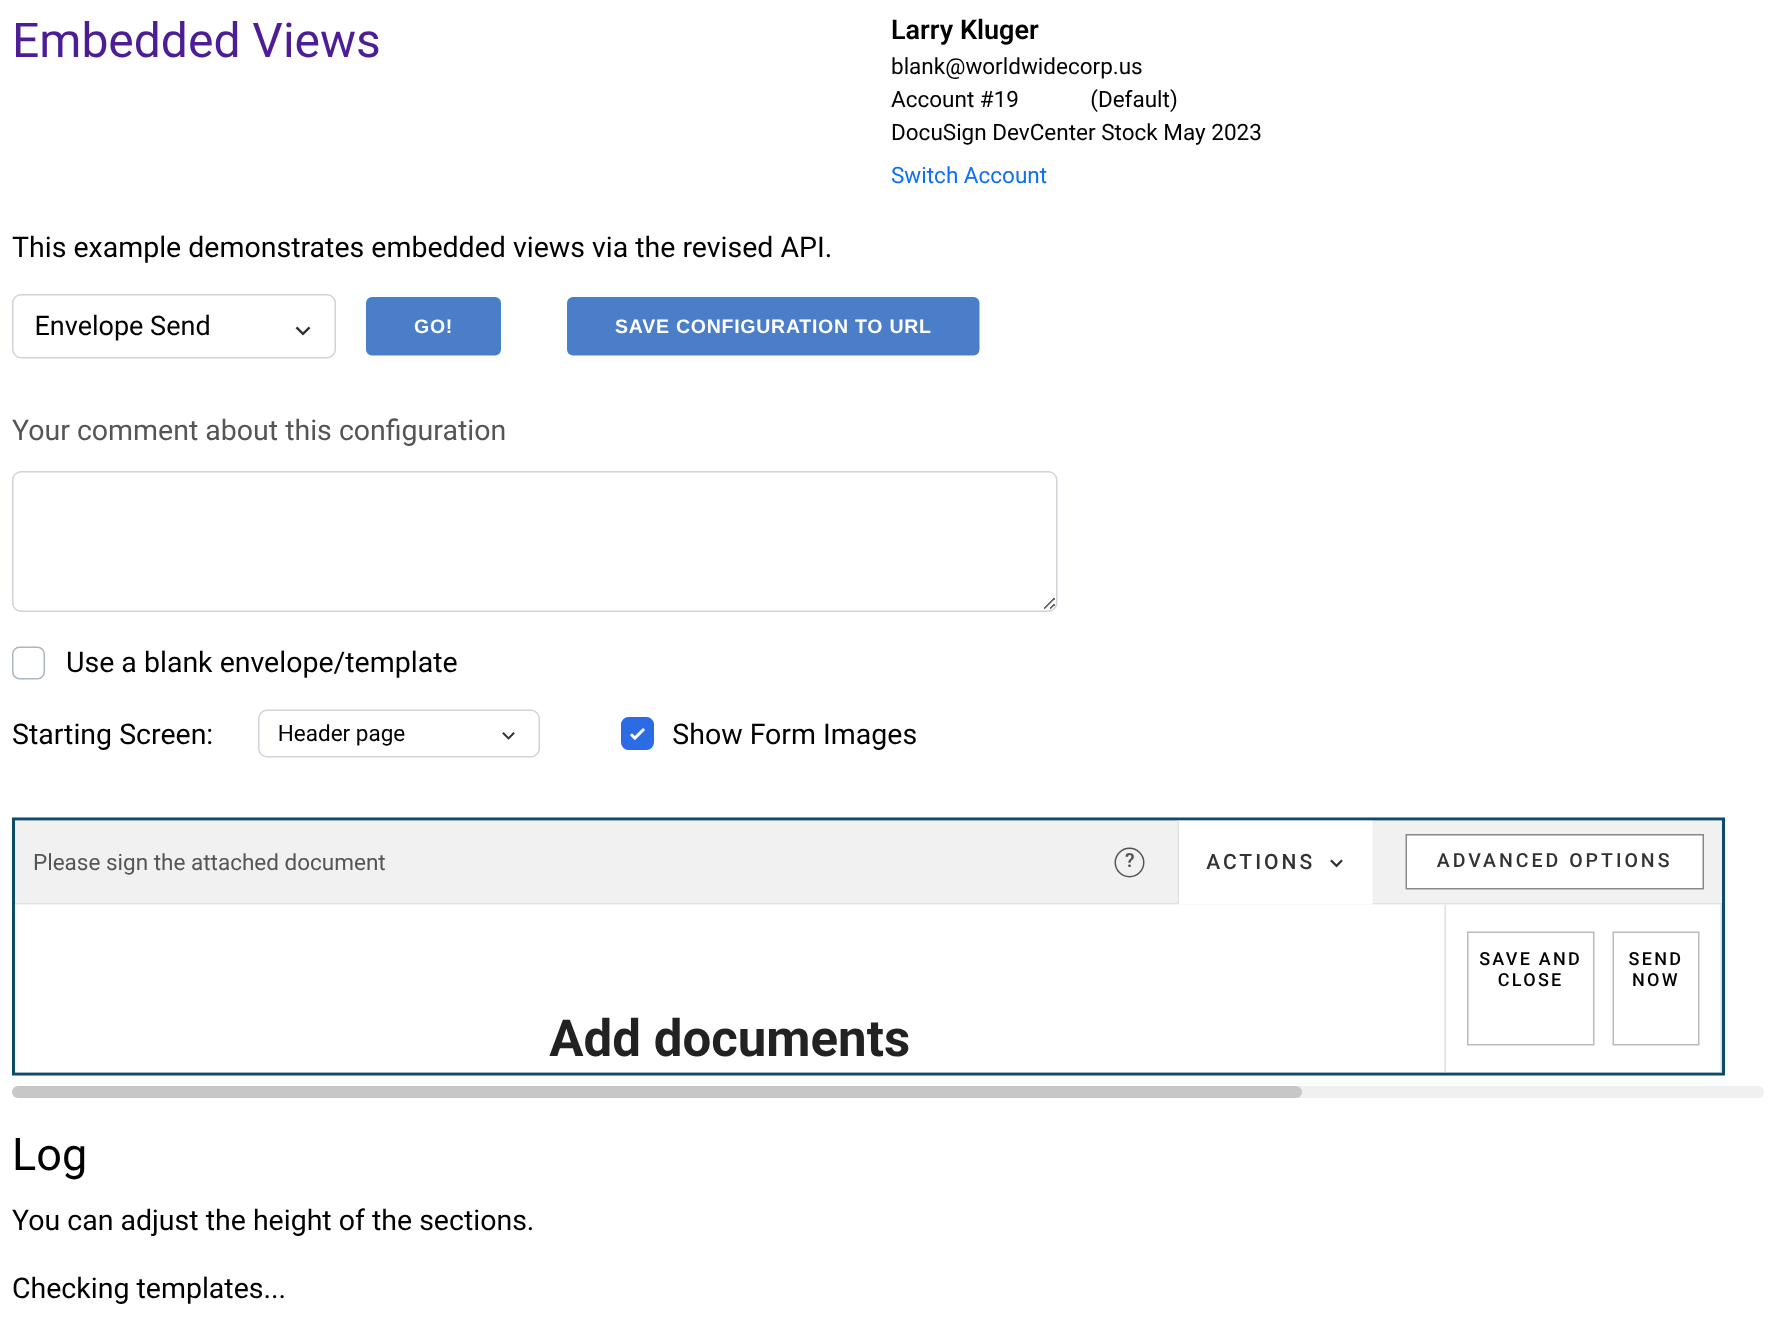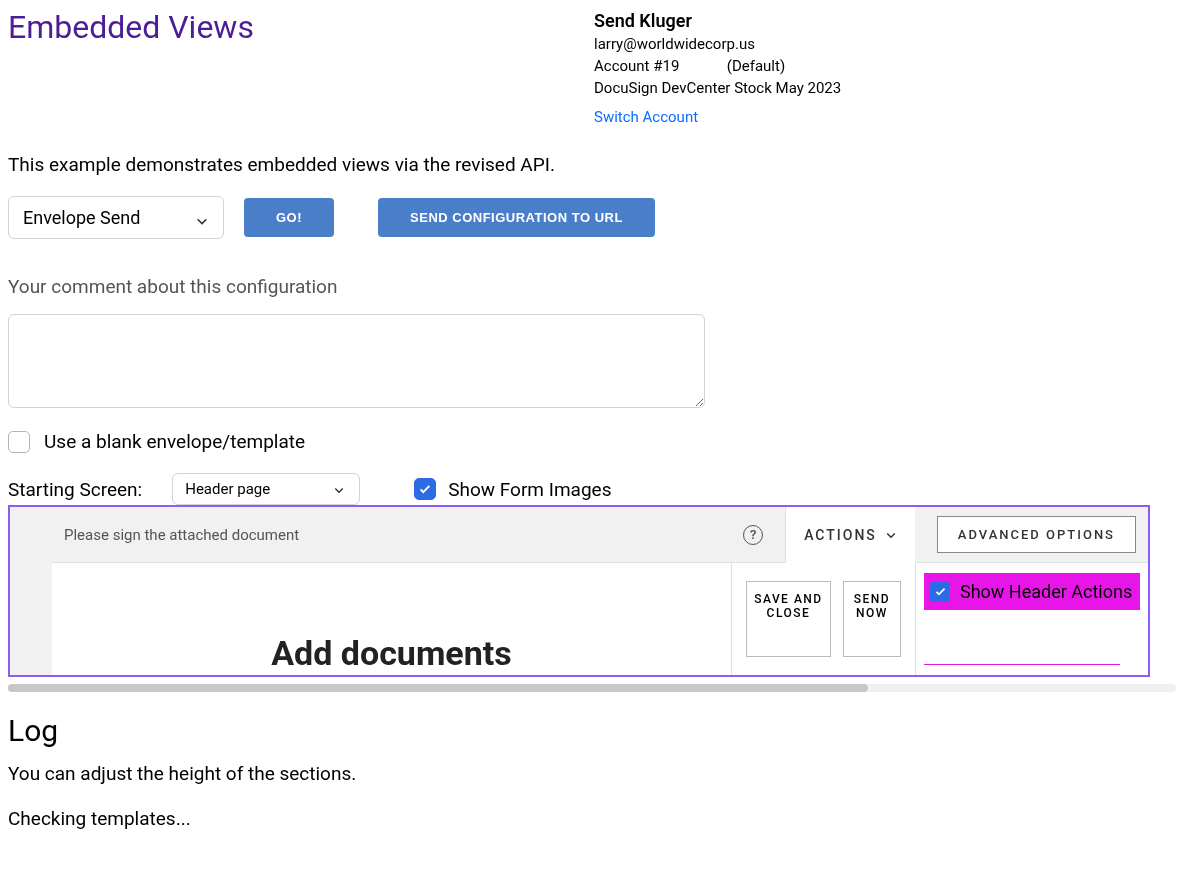--- a/index.html
+++ b/index.html
@@ -134,27 +134,27 @@
     cursor: pointer;
   }
   .form-check-inline {
     display: flex;
     align-items: center;
     gap: 12px;
     margin-left: 24px;
   }
   
   .preview-panel {
-    border: 2px solid #8b5cf6;
+    border: 2px solid #0c4a6e;
+    margin-top: 40px;
     width: 1142px;
     height: 172px;
     position: relative;
     overflow: hidden;
     background: #f1f1f1;
-    padding-left: 42px;
   }
   .preview-topbar {
     height: 56px;
     border-bottom: 1px solid #e0e0e0;
     display: flex;
     align-items: center;
     padding: 0 12px;
     background: #f1f1f1;
   }
   .preview-subject {
@@ -304,22 +304,22 @@
   }
 </style>
 </head>
 <body>
 
 <div class="header-row">
   <div class="title-area">
     <h1>Embedded Views</h1>
   </div>
   <div class="account-block">
-    <div class="account-name">Send Kluger</div>
-    <div>larry@worldwidecorp.us</div>
+    <div class="account-name">Larry Kluger</div>
+    <div>blank@worldwidecorp.us</div>
     <div>
       <span>Account #19</span>
       <span style="display:inline-block; width:40px;"></span>
       <span>(Default)</span>
     </div>
     <div>DocuSign DevCenter Stock May 2023</div>
     <span class="switch-link">Switch Account</span>
   </div>
 </div>
 
@@ -328,21 +328,21 @@
 <div class="action-row">
   <div class="select-wrap">
     <span>Envelope Send</span>
     <span class="chev">
       <svg viewBox="0 0 16 16" width="14" height="14">
           <path d="M3 6l5 5 5-5" fill="none" stroke="#333" stroke-width="1.8"></path>
         </svg>
     </span>
   </div>
   <button class="btn">GO!</button>
-  <button class="btn" style="margin-left:24px;">SEND CONFIGURATION TO URL</button>
+  <button class="btn" style="margin-left:24px;">SAVE CONFIGURATION TO URL</button>
 </div>
 
 <div class="comment-label">Your comment about this configuration</div>
 <textarea class="comment" value="" style=""></textarea>
 
 <div class="checkbox-row">
   <span class="chk"></span>
   <span>Use a blank envelope/template</span>
 </div>
 
@@ -379,31 +379,20 @@
     <div class="adv-opts">ADVANCED OPTIONS</div>
   </div>
   <div class="preview-body">
     <div class="preview-left">
       <div class="add-docs">Add documents</div>
     </div>
     <div class="preview-mid">
       <div class="mid-btn">SAVE AND CLOSE</div>
       <div class="mid-btn">SEND NOW</div>
     </div>
-    <div class="preview-right">
-      <div class="pink-row">
-        <span class="chk">
-          <svg viewBox="0 0 16 16" width="13" height="13">
-              <path d="M3 8.5l3 3 7-7" fill="none" stroke="#fff" stroke-width="2.2"></path>
-            </svg>
-        </span>
-        <span class="pink-label">Show Header Actions</span>
-      </div>
-      <div class="pink-bar"></div>
-    </div>
   </div>
 </div>
 
 <div class="hscroll">
   <div class="hscroll-track"></div>
   <div class="hscroll-thumb"></div>
 </div>
 
 <h2>Log</h2>
 <p class="log-line">You can adjust the height of the sections.</p>

